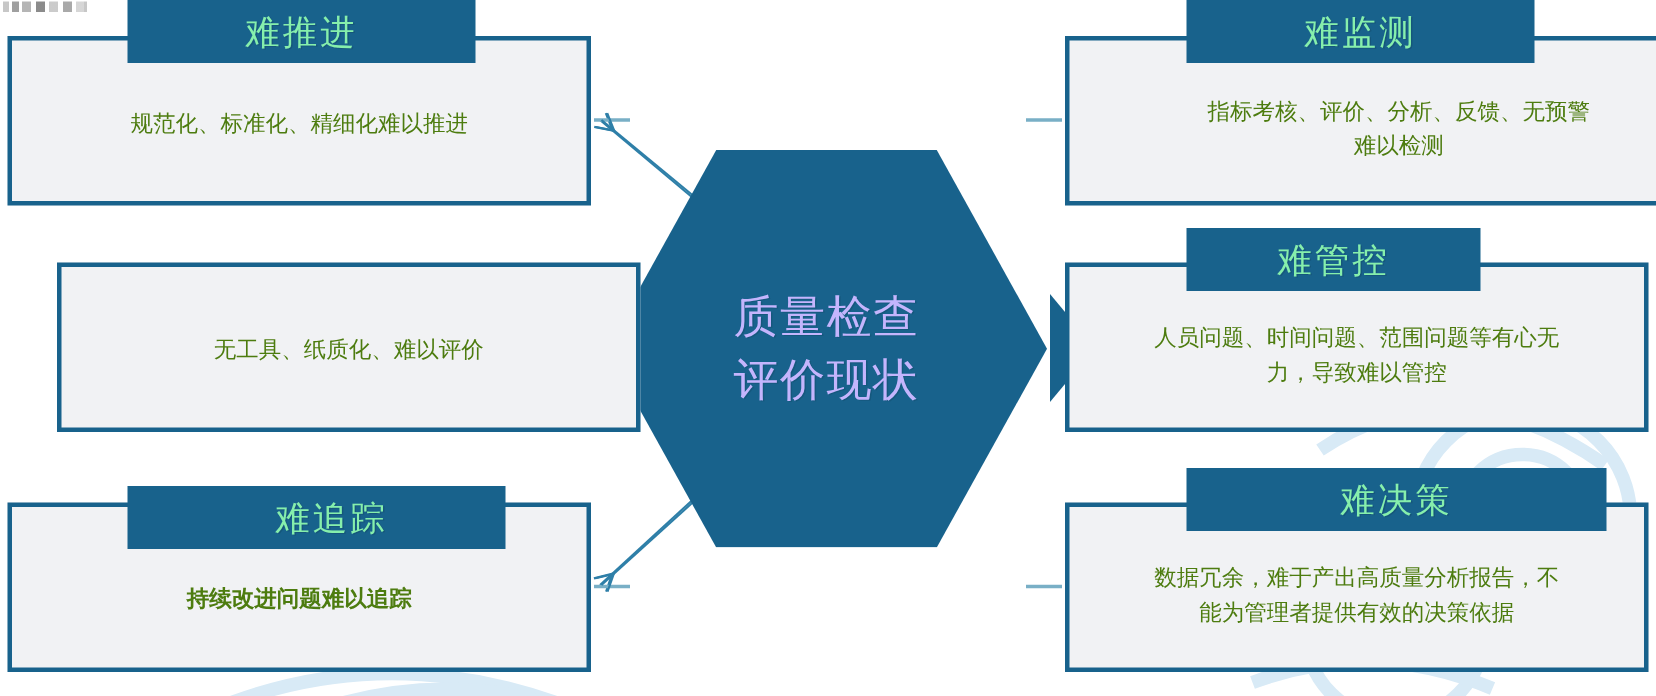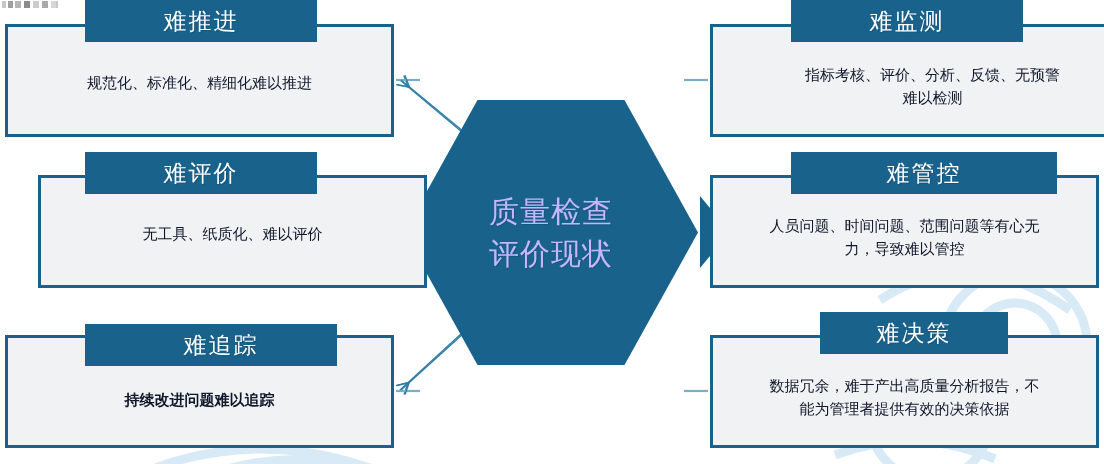--- a/index.html
+++ b/index.html
@@ -106,31 +106,31 @@
     z-index: 4;
     background: #F1F2F4;
     border: 3px solid #18628C;
     box-sizing: border-box;
   }
   .card-body {
     position: absolute;
     left: 10px;
     right: 10px;
     top: 44px;
-    color: #0f172a;
+    color: #4d7c0f;
     font-size: 15px;
     line-height: 1.55;
     text-align: center;
     white-space: pre-line;
   }
   .card-title {
     position: absolute;
     z-index: 5;
     background: #18628C;
-    color: #ffffff;
+    color: #86efac;
     font-size: 23px;
     line-height: 42px;
     height: 42px;
     text-align: center;
     letter-spacing: 2px;
     text-shadow: 1px 1px 0 rgba(0,0,0,.12);
   }
 </style>
 </head>
 <body>
@@ -188,32 +188,31 @@
 
   <div class="card" style="left:710px; top:24px; width:445px; height:113px;">
     <div class="card-body" style="top:36px;">指标考核、评价、分析、反馈、无预警
 难以检测</div>
   </div>
   <div class="card-title" style="left:791px; top:0px; width:232px;">难监测</div>
 
   <div class="card" style="left:5px; top:175px; width:389px; height:113px;margin-left:33px;">
     <div class="card-body">无工具、纸质化、难以评价</div>
   </div>
-  <div class="card-title" style="left:85px; top:152px; width:232px;">难评价</div>
 
   <div class="card" style="left:710px; top:175px; width:389px; height:113px;">
     <div class="card-body" style="top:36px;">人员问题、时间问题、范围问题等有心无
 力，导致难以管控</div>
   </div>
-  <div class="card-title" style="left:791px; top:152px; width:266px;">难管控</div>
+  <div class="card-title" style="left:791px; top:152px; width:196px;">难管控</div>
 
   <div class="card" style="left:5px; top:335px; width:389px; height:113px;">
     <div class="card-body" style="top:50px;font-weight:bold;">持续改进问题难以追踪</div>
   </div>
   <div class="card-title" style="left:85px; top:324px; width:232px;padding-left:20px;">难追踪</div>
 
   <div class="card" style="left:710px; top:335px; width:389px; height:113px;">
     <div class="card-body" style="top:36px;">数据冗余，难于产出高质量分析报告，不
 能为管理者提供有效的决策依据</div>
   </div>
-  <div class="card-title" style="left:791px; top:312px; width:188px;margin-left:29px;">难决策</div>
+  <div class="card-title" style="left:791px; top:312px; width:280px;">难决策</div>
 
 </div>
 
 </body></html>

